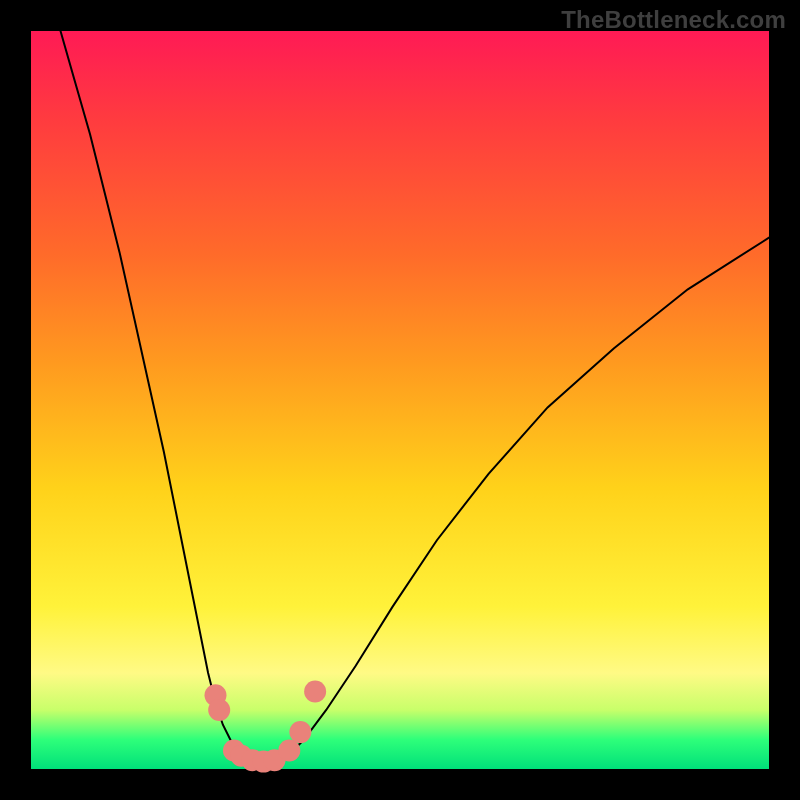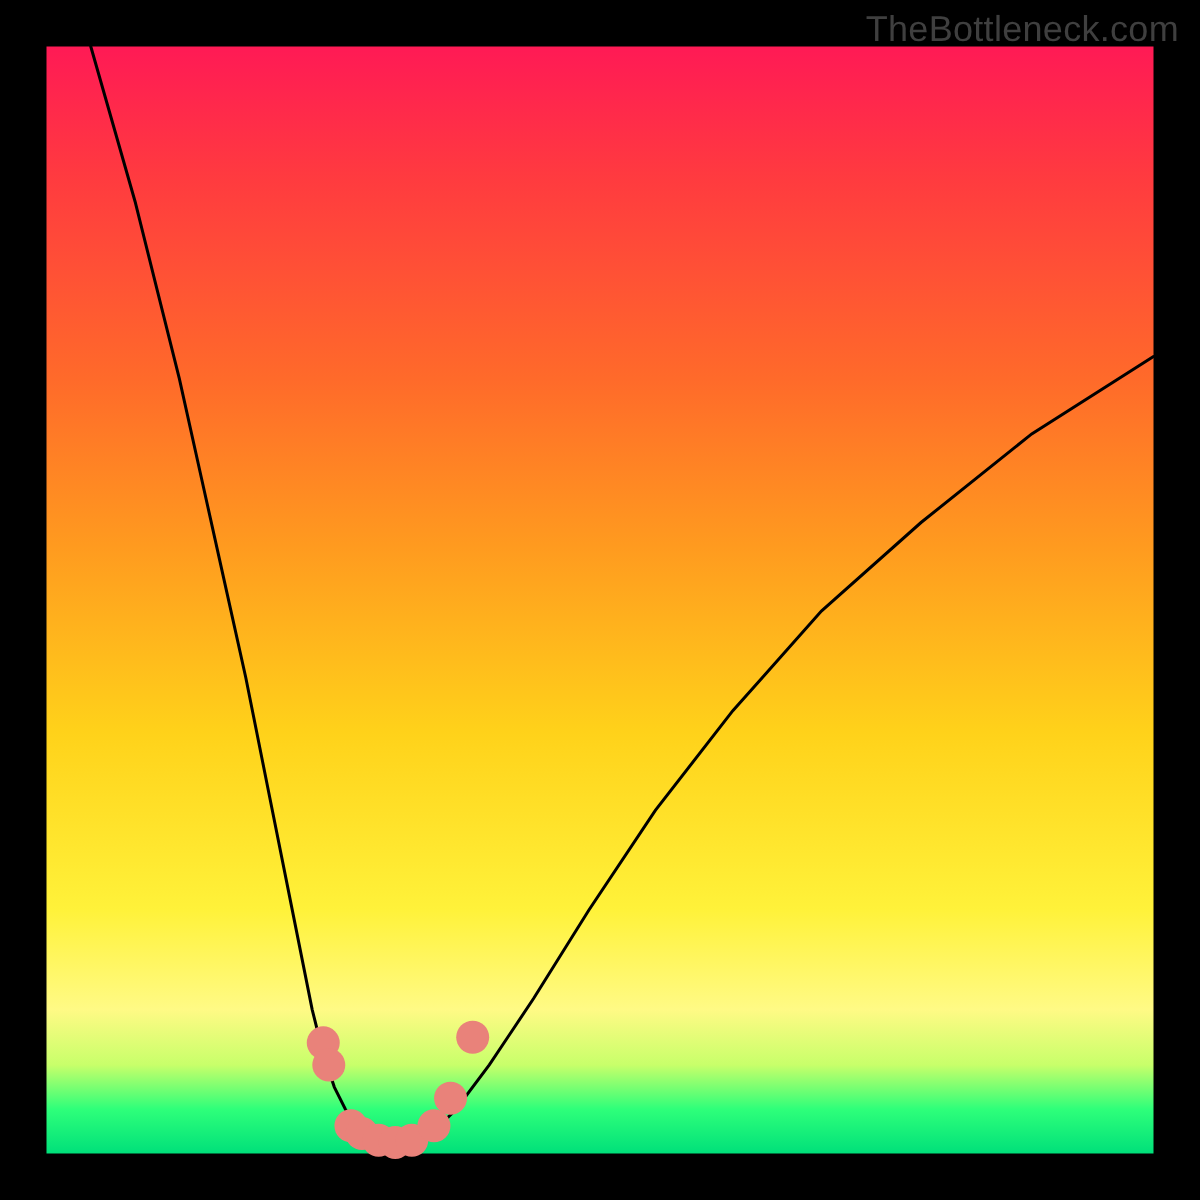--- a/index.html
+++ b/index.html
@@ -40,21 +40,21 @@
       #00e07a 100%
     );
   }
   .watermark {
     position: absolute;
     top: 6px;
     right: 14px;
     color: #3f3f3f;
     font-size: 24px;
     letter-spacing: 0.2px;
-    font-weight: 400;
+    font-weight: 700;
     margin-left: 35px;
   }
   svg.curves {
     position: absolute;
     left: 0;
     top: 0;
     width: 738px;
     height: 738px;
     overflow: visible;
   }

